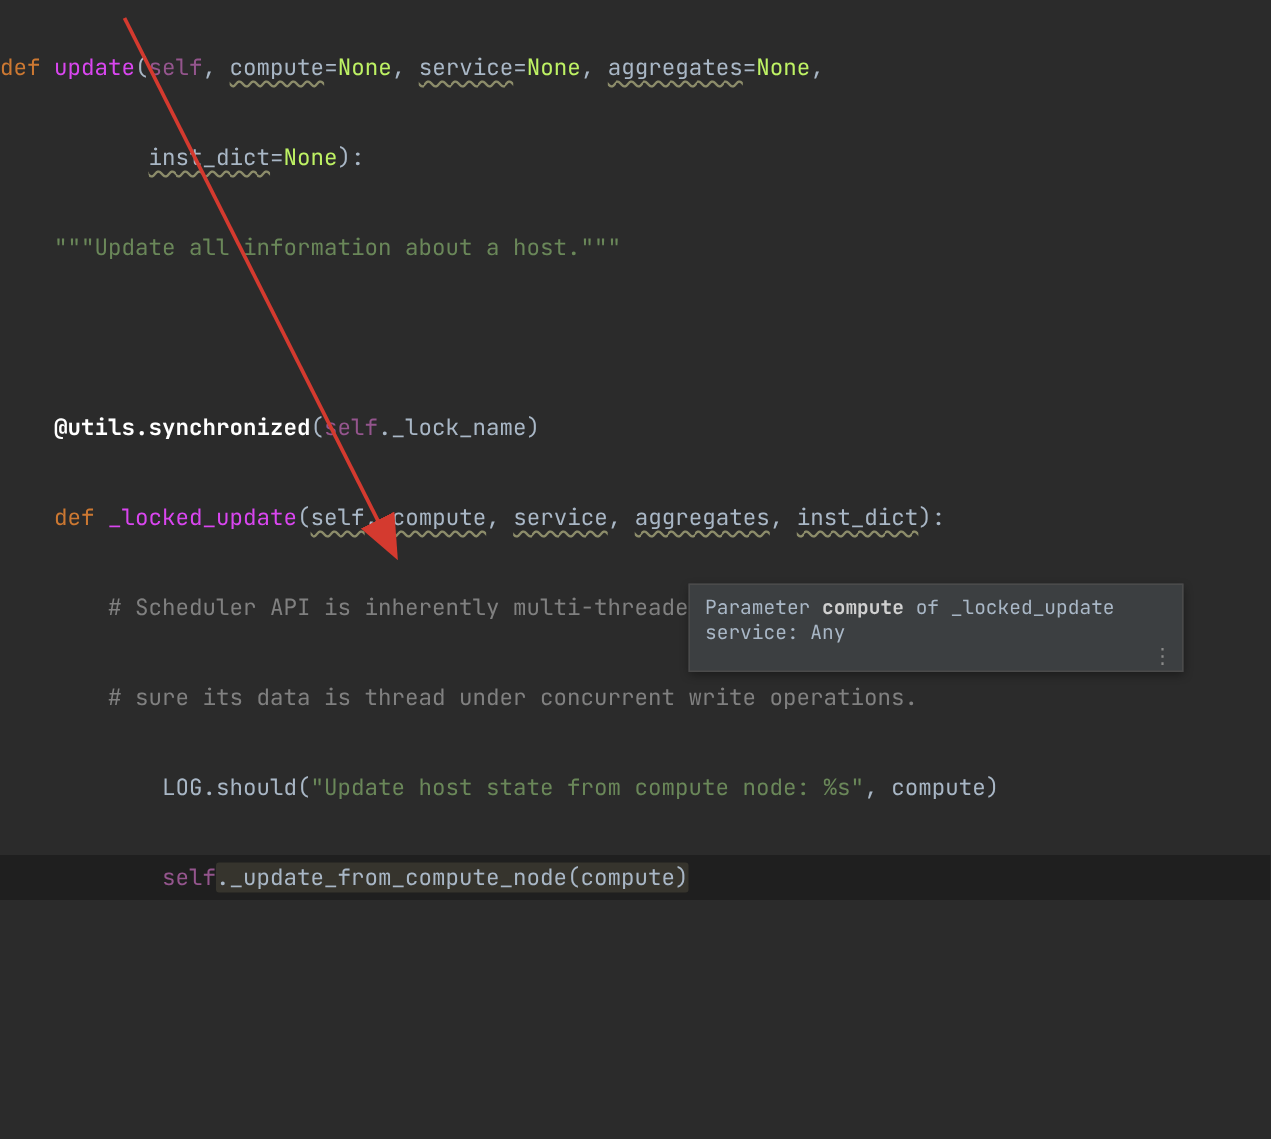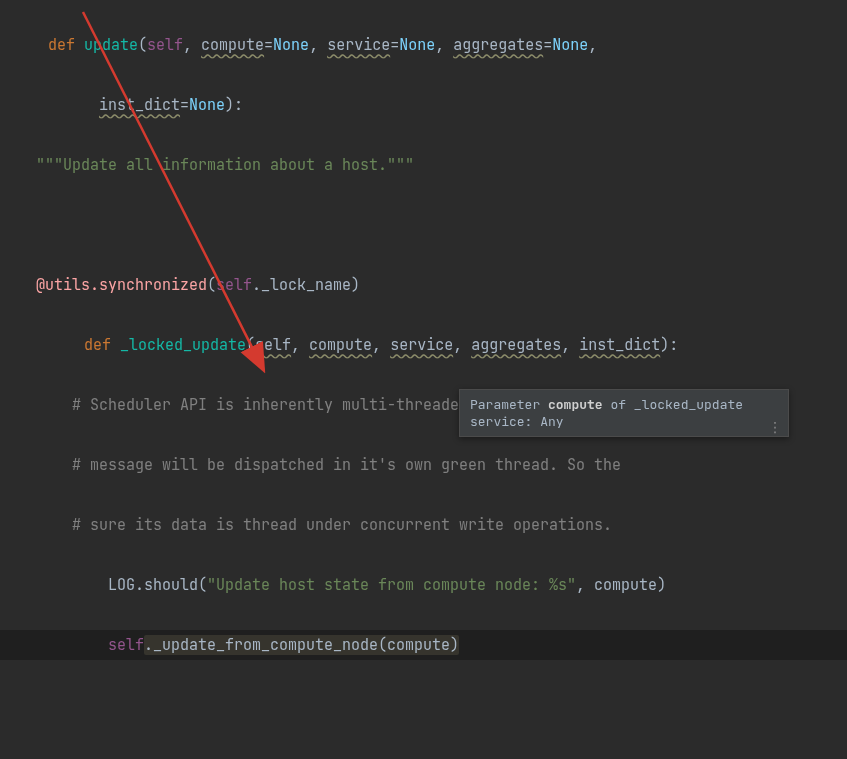--- a/index.html
+++ b/index.html
@@ -1,45 +1,44 @@
 <!DOCTYPE html>
 <html><head>
 <meta charset="utf-8">
 <style>
   html,body{margin:0;padding:0;background:#2b2b2b;font-family:"JetBrains Mono","Consolas","Courier New",monospace;font-size:15px;color:#a9b7c6;line-height:30px;width:847px;height:759px;overflow:hidden;}
   .editor{position:relative;white-space:pre;padding-top:0px;}
   .line{position:relative;height:30px;}
   .hl-line{background:#1f1f1f;}
-  .kw{color:#cc7832;padding-left:48px;}
-  .fn{color:#14b8a6;}
+  .kw{color:#cc7832;}
+  .fn{color:#d946ef;}
   .self{color:#94558d;}
   .warnparam{color:#a9b7c6;text-decoration-line:underline;text-decoration-style:wavy;text-decoration-color:#8c8c6a;text-underline-offset:3px;}
-  .none{color:#7dd3fc;}
+  .none{color:#bef264;}
   .punct{color:#a9b7c6;}
   .str{color:#6a8759;}
-  .deco{color:#fca5a5;}
+  .deco{color:#ffffff;font-weight:bold;}
   .comment{color:#808080;}
   .hlblock{background:#36342d;border-radius:2px;}
-  .tooltip{position:absolute;left:459px;top:389px;width:310px;background:#3c3f41;border:1px solid #4b4b4b;color:#a9b7c6;font-size:13px;line-height:17px;padding:6px 8px 6px 10px;font-family:"JetBrains Mono","Consolas","Courier New",monospace;white-space:normal;box-shadow:0 2px 6px rgba(0,0,0,0.4);}
+  .tooltip{position:absolute;left:459px;top:389px;width:310px;background:#3c3f41;border:1px solid #4b4b4b;color:#a9b7c6;font-size:13px;line-height:17px;padding:6px 8px 17px 10px;font-family:"JetBrains Mono","Consolas","Courier New",monospace;white-space:normal;box-shadow:0 2px 6px rgba(0,0,0,0.4);}
   .tooltip b{font-weight:bold;color:#d0d0d0;}
   .tt-dots{position:absolute;right:6px;bottom:2px;color:#8a8a8a;font-size:14px;line-height:14px;}
   svg.arrow{position:absolute;left:0;top:0;pointer-events:none;}
 </style>
 </head>
 <body>
 
 <div class="editor">
 <div class="line"><span class="kw">def </span><span class="fn">update</span><span class="punct">(</span><span class="self">self</span><span class="punct">, </span><span class="warnparam">compute</span><span class="punct">=</span><span class="none">None</span><span class="punct">, </span><span class="warnparam">service</span><span class="punct">=</span><span class="none">None</span><span class="punct">, </span><span class="warnparam">aggregates</span><span class="punct">=</span><span class="none">None</span><span class="punct">,</span></div>
 <div class="line">           <span class="warnparam">inst_dict</span><span class="punct">=</span><span class="none">None</span><span class="punct">):</span></div>
 <div class="line">    <span class="str">"""Update all information about a host."""</span></div>
 <div class="line"></div>
 <div class="line">    <span class="deco">@utils.synchronized</span><span class="punct">(</span><span class="self">self</span><span class="punct">._lock_name</span><span class="punct">)</span></div>
 <div class="line">    <span class="kw">def </span><span class="fn">_locked_update</span><span class="punct">(</span><span class="self warnparam">self</span><span class="punct">, </span><span class="warnparam">compute</span><span class="punct">, </span><span class="warnparam">service</span><span class="punct">, </span><span class="warnparam">aggregates</span><span class="punct">, </span><span class="warnparam">inst_dict</span><span class="punct">):</span></div>
 <div class="line">        <span class="comment"># Scheduler API is inherently multi-threaded as every incoming RPC</span></div>
-<div class="line">        <span class="comment"># message will be dispatched in it's own green thread. So the</span></div>
 <div class="line">        <span class="comment"># sure its data is thread under concurrent write operations.</span></div>
 <div class="line">            <span>LOG</span><span class="punct">.</span><span>should</span><span class="punct">(</span><span class="str">"Update host state from compute node: %s"</span><span class="punct">, </span><span>compute</span><span class="punct">)</span></div>
 <div class="line hl-line">            <span class="self">self</span><span class="hlblock"><span class="punct">._update_from_compute_node(</span><span>compute</span><span class="punct">)</span></span></div>
 
 
 
 
 
 
 

